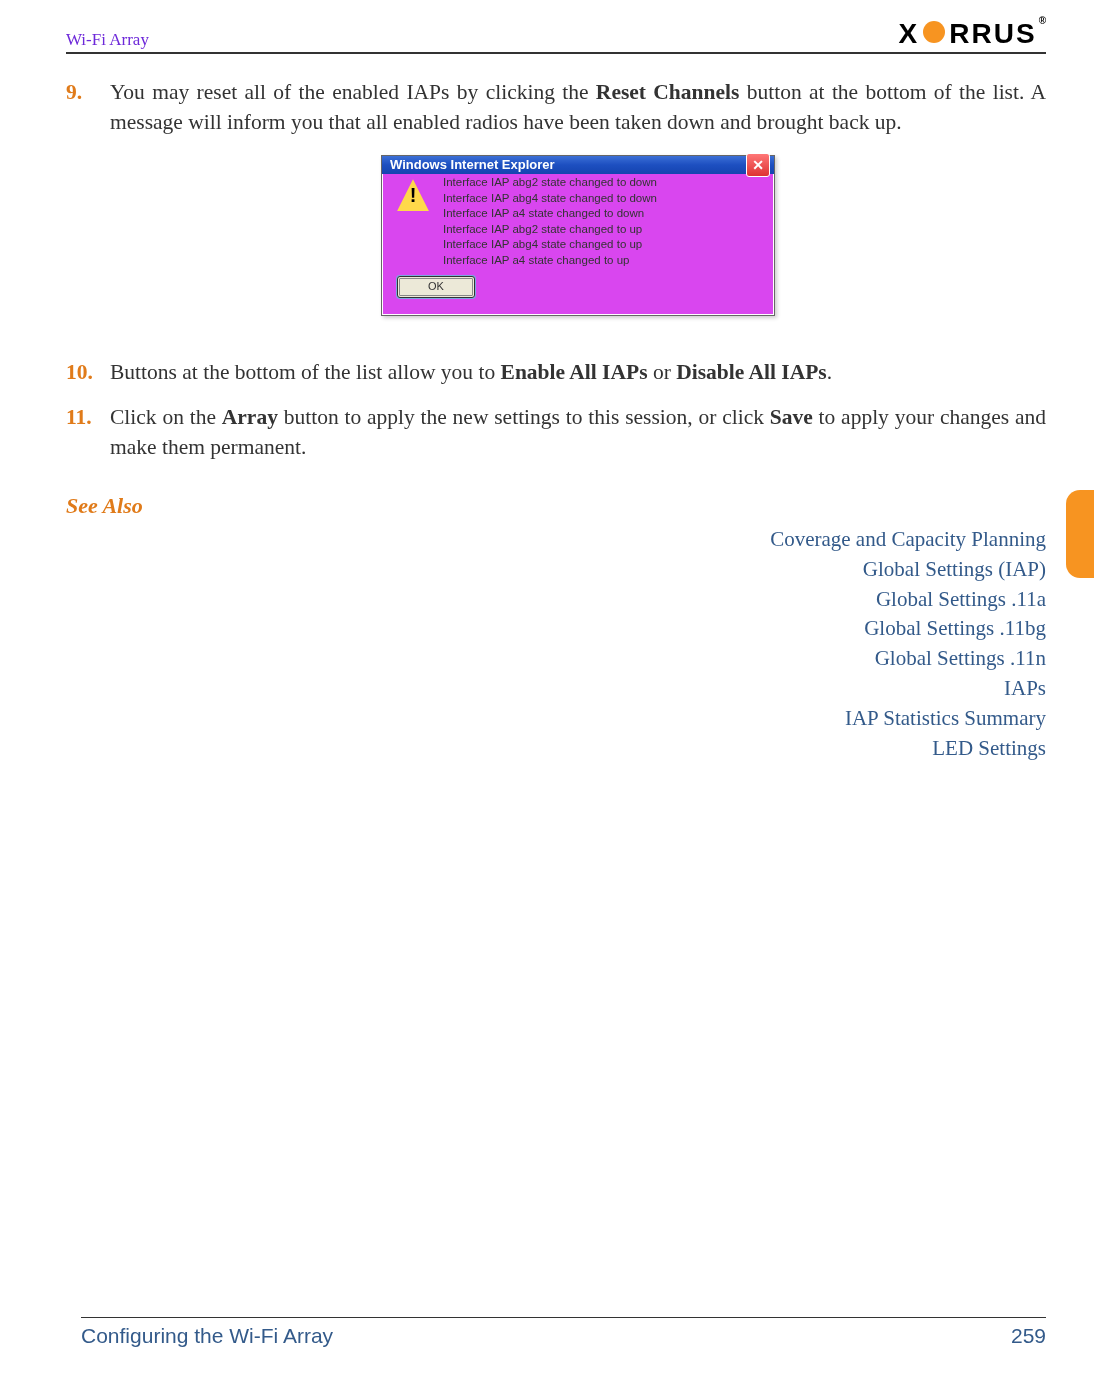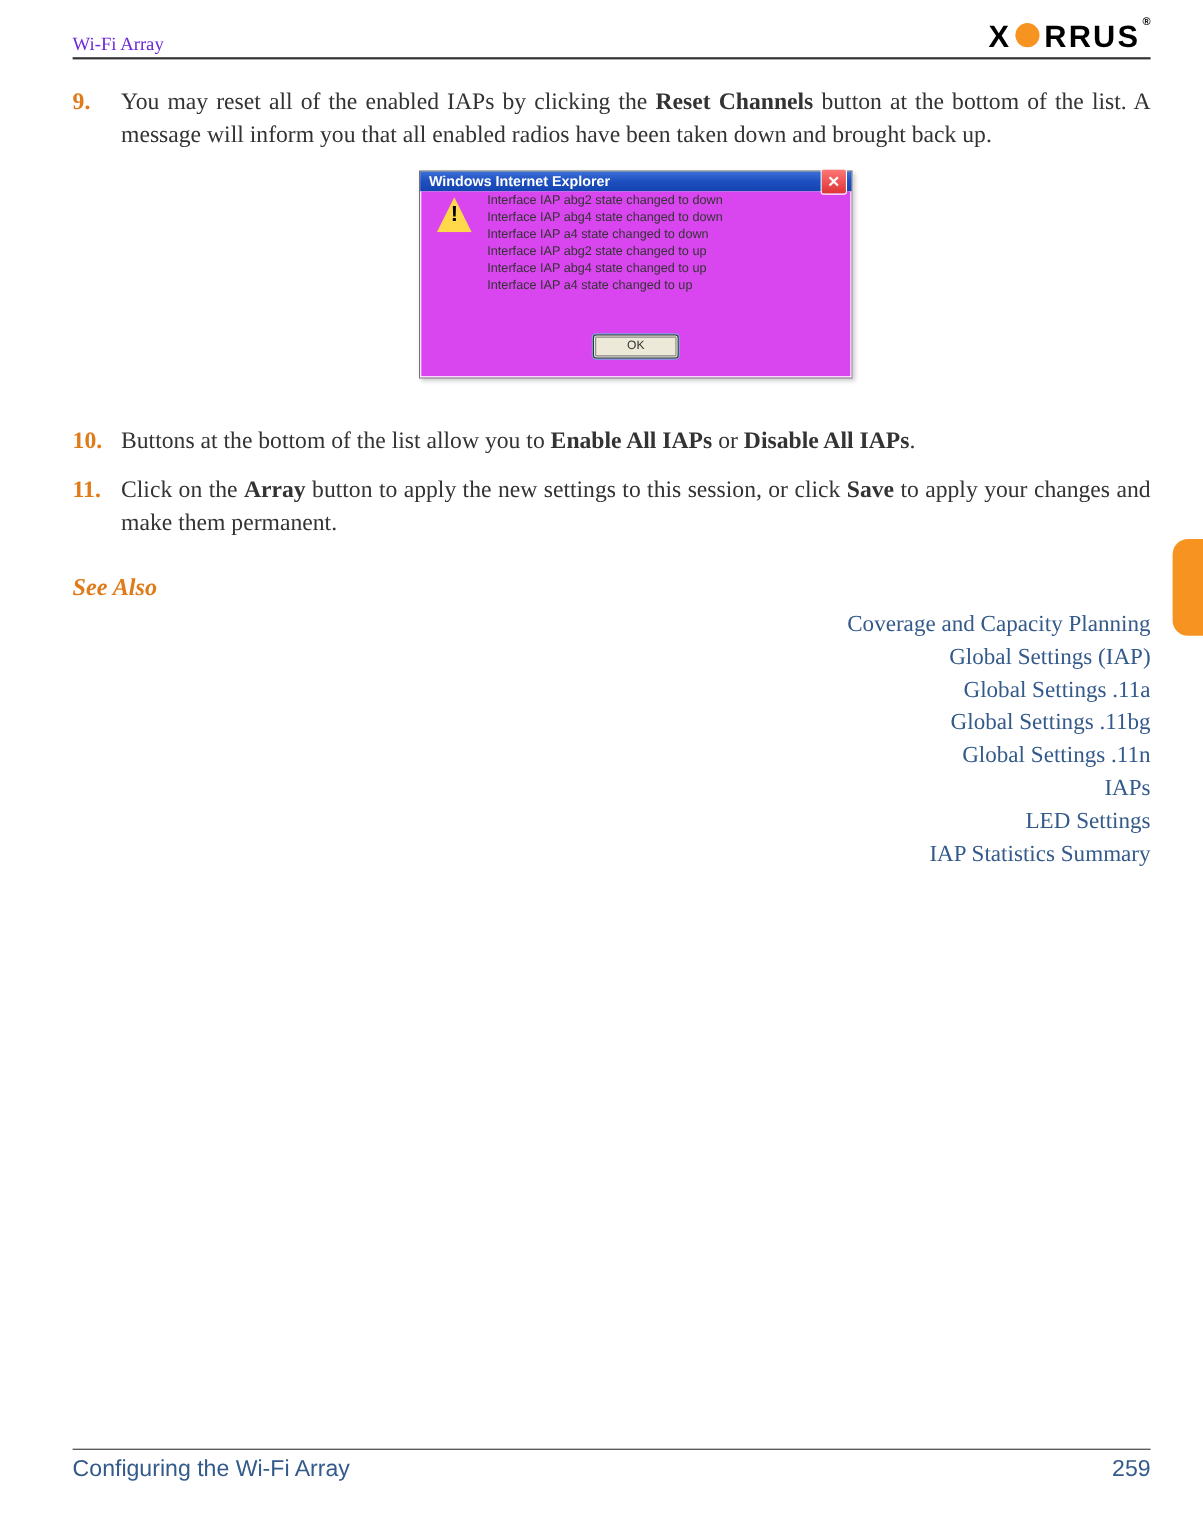--- a/index.html
+++ b/index.html
@@ -143,22 +143,21 @@
       color: #000;
       font-family: Arial;
     }
     .dialog-text {
       font-size: 11.5px;
       line-height: 1.35;
       color: #333;
     }
     .dialog-buttons {
       display: flex;
-      justify-content: center;
-      margin-top: 36px;
+      margin-top: 8px;
     }
     .dialog-button {
       font-size: 11px;
       padding: 2px 0;
       width: 76px;
       text-align: center;
       background: #ece9d8;
       border: 1px solid #333;
       outline: 1px solid #888;
       outline-offset: -3px;
@@ -187,21 +186,21 @@
       right: 0;
       top: 490px;
       width: 28px;
       height: 88px;
       background: #f79421;
       border-radius: 14px 0 0 14px;
     }
     .footer {
       position: absolute;
       bottom: 32px;
-      left: 66px;
+      left: 81px;
       right: 48px;
       border-top: 1.5px solid #333;
       padding-top: 6px;
       display: flex;
       justify-content: space-between;
       font-family: Arial, Helvetica, sans-serif;
       font-size: 21px;
       color: #335a8a;
     }
   </style>
@@ -267,22 +266,22 @@
     </div>
 
     <div class="see-also-heading">See Also</div>
     <div class="link-list">
       <div>Coverage and Capacity Planning</div>
       <div>Global Settings (IAP)</div>
       <div>Global Settings .11a</div>
       <div>Global Settings .11bg</div>
       <div>Global Settings .11n</div>
       <div>IAPs</div>
+      <div>IAP Statistics Summary</div>
       <div>LED Settings</div>
-      <div>IAP Statistics Summary</div>
     </div>
 
   </div>
 
   <div class="side-tab"></div>
 
   <div class="footer">
     <div>Configuring the Wi-Fi Array</div>
     <div>259</div>
   </div>

